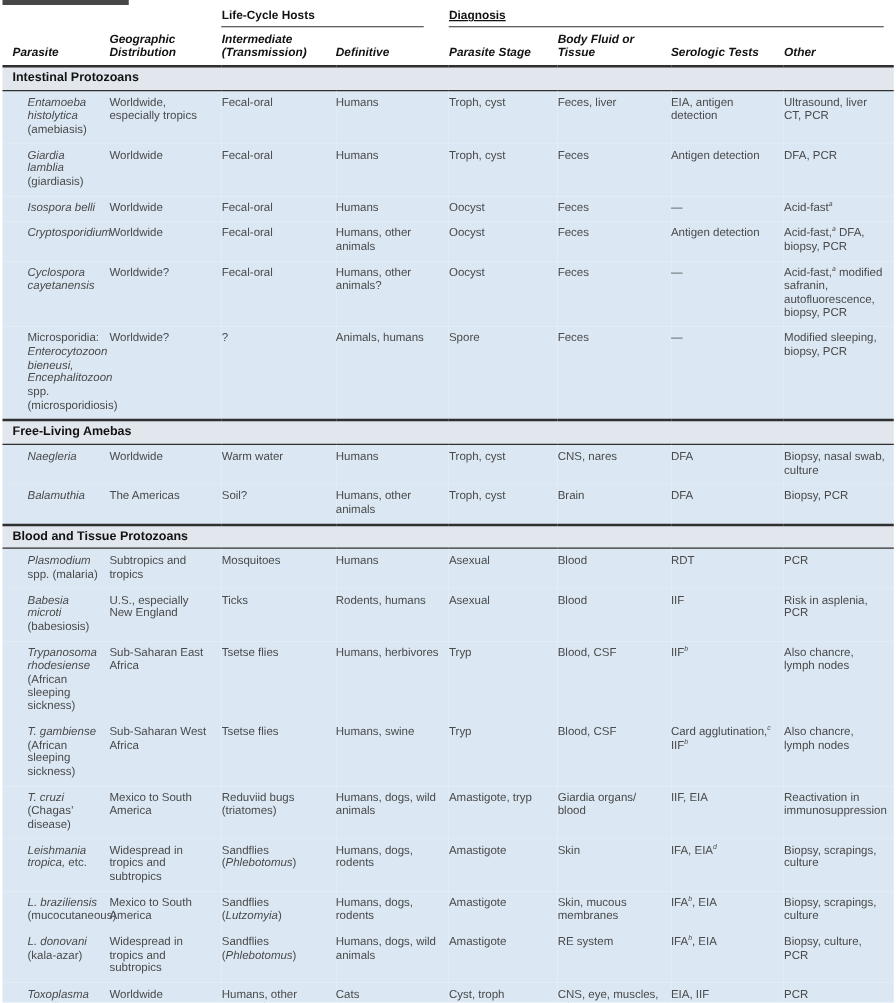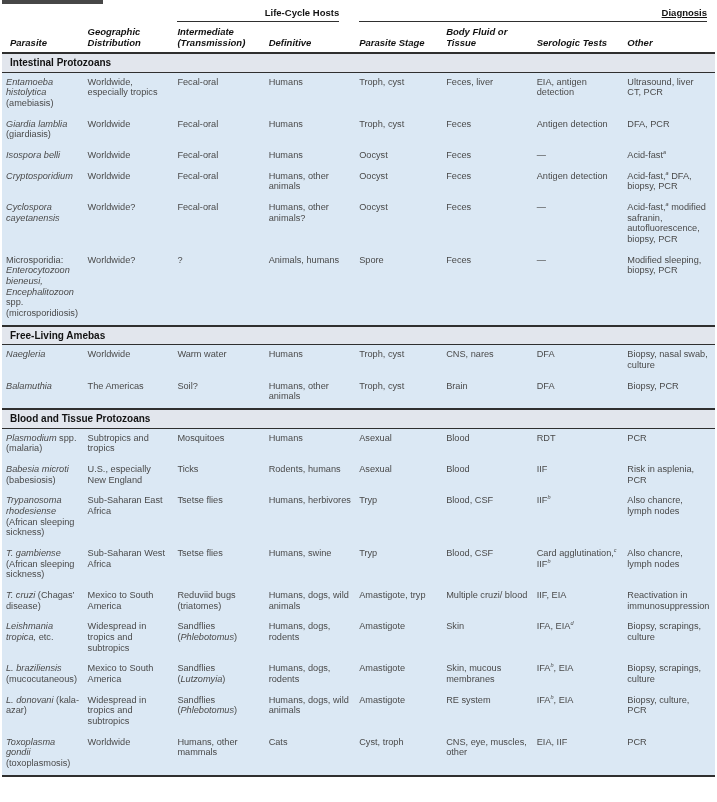--- a/index.html
+++ b/index.html
@@ -38,21 +38,21 @@
     color: var(--heading-text, #121212);
     text-align: left;
     vertical-align: bottom;
     padding: 2px 6px 4px 0;
     background: #ffffff;
   }
   thead th:first-child { padding-left: 8px; margin-left: 28px; }
   tr.group-row th { padding-top: 7px; padding-bottom: 0; vertical-align: bottom; }
   .group-label {
     display: block;
-    text-align: right;
+    text-align: left;
     border-bottom: 1.3px solid var(--rule, #2f2f2f);
     padding-bottom: 3px;
   }
   .group-label.lifecycle { margin-right: 14px; }
   .group-label.diagnosis { margin-right: 2px; text-decoration: underline; }
   tr.col-head-row th { padding-top: 4px; font-style: italic; }
 
   td.section-title {
     background: var(--section-bg, #e2e6ed);
     color: var(--heading-text, #121212);
@@ -60,21 +60,21 @@
     font-size: 10px;
     border-top: 2.2px solid var(--rule, #2f2f2f);
     border-bottom: 1px solid var(--rule, #2f2f2f);
     padding: 3px 6px 3px 8px;
   }
   tbody td.cell {
     background: var(--row-bg, #dbe8f4);
     vertical-align: top;
     padding: 4px 7px 6px 0;
   }
-  tbody td.cell:first-child { padding-left: 4px; }
+  tbody td.cell:first-child { padding-left: 20px; }
   sup { font-size: 0.6em; line-height: 0; vertical-align: super; font-style: italic; }
   i { font-style: italic; }
 </style>
 </head>
 <body>
 
 <div class="page">
   <div class="title-bar-remnant"></div>
 
   <table class="main">
@@ -243,21 +243,21 @@
           <td class="cell">Blood, CSF</td>
           <td class="cell">Card agglutination,<sup>c</sup> IIF<sup>b</sup></td>
           <td class="cell">Also chancre, lymph nodes</td>
         </tr>
         <tr>
           <td class="cell"><i>T. cruzi</i> (Chagas’ disease)</td>
           <td class="cell">Mexico to South America</td>
           <td class="cell">Reduviid bugs (triatomes)</td>
           <td class="cell">Humans, dogs, wild animals</td>
           <td class="cell">Amastigote, tryp</td>
-          <td class="cell">Multiple cruzi/ blood</td>
+          <td class="cell">Giardia organs/ blood</td>
           <td class="cell">IIF, EIA</td>
           <td class="cell">Reactivation in immunosuppression</td>
         </tr>
         <tr>
           <td class="cell"><i>Leishmania tropica,</i> etc.</td>
           <td class="cell">Widespread in tropics and subtropics</td>
           <td class="cell">Sandflies (<i>Phlebotomus</i>)</td>
           <td class="cell">Humans, dogs, rodents</td>
           <td class="cell">Amastigote</td>
           <td class="cell">Skin</td>

